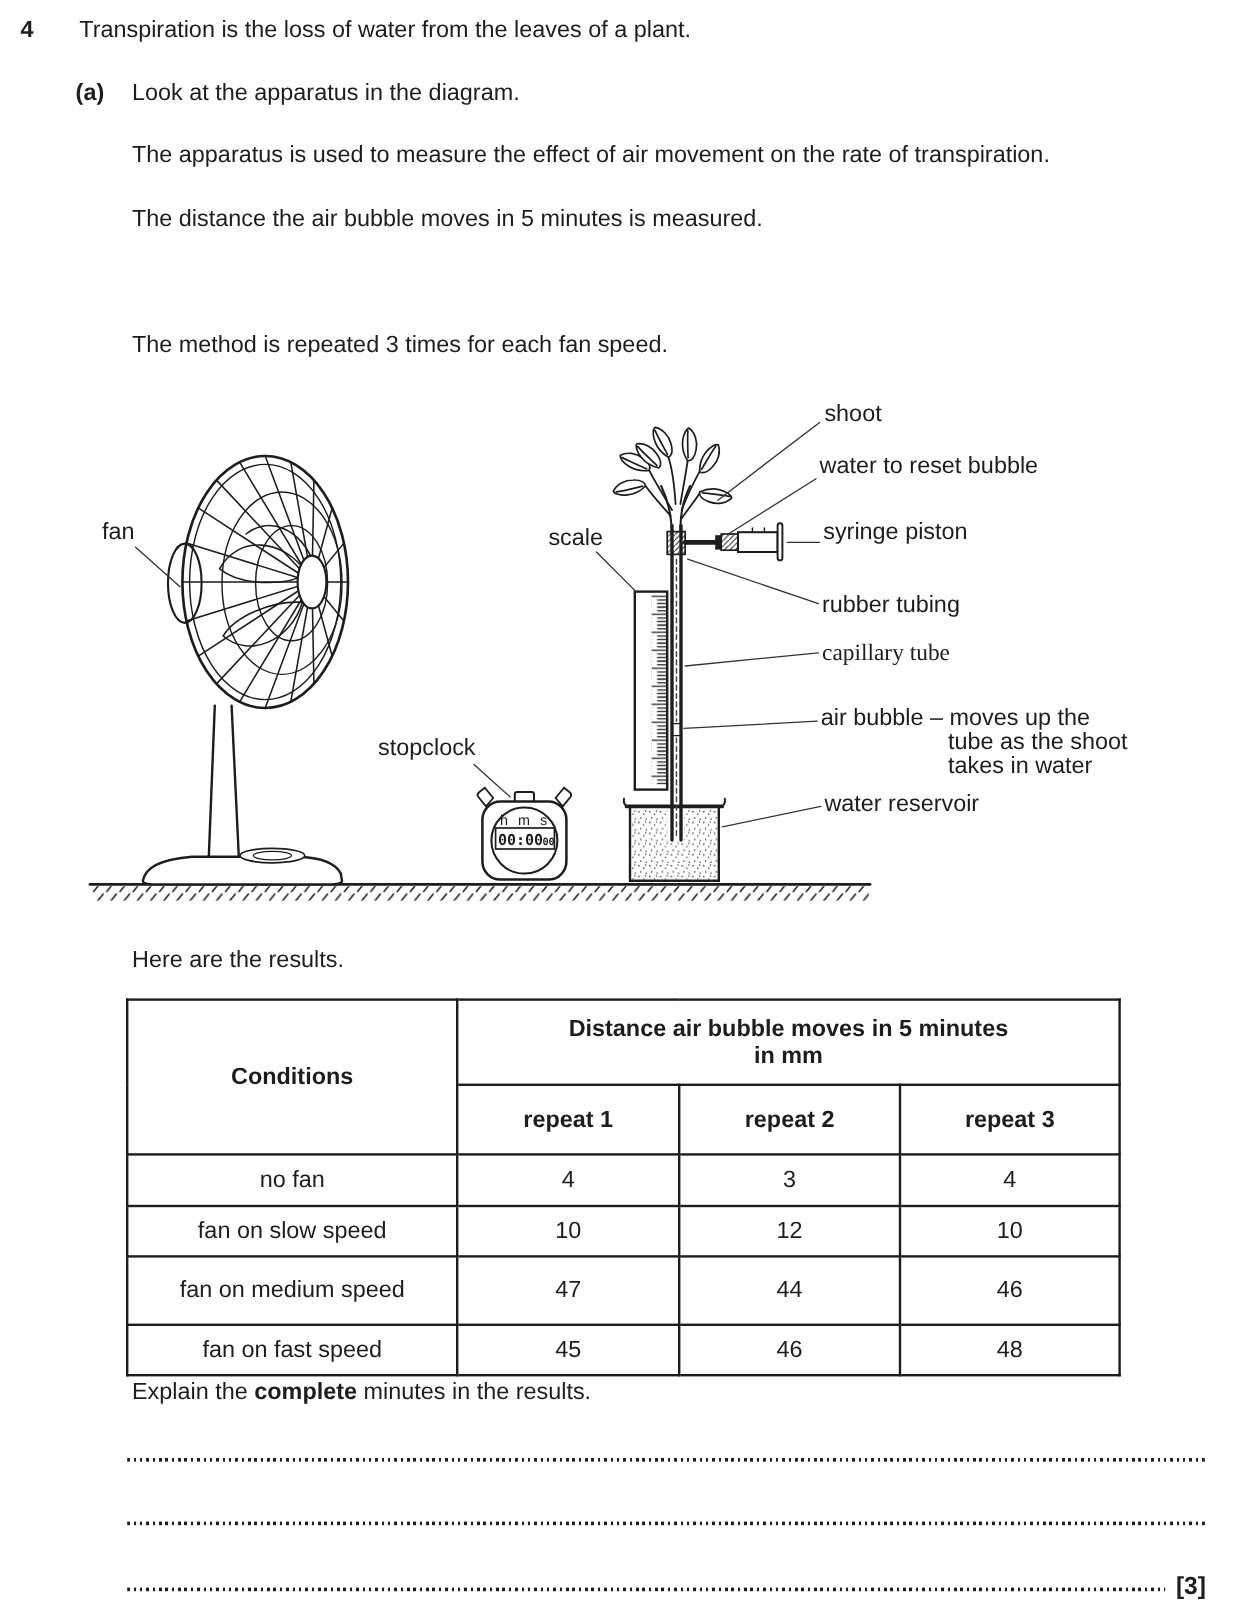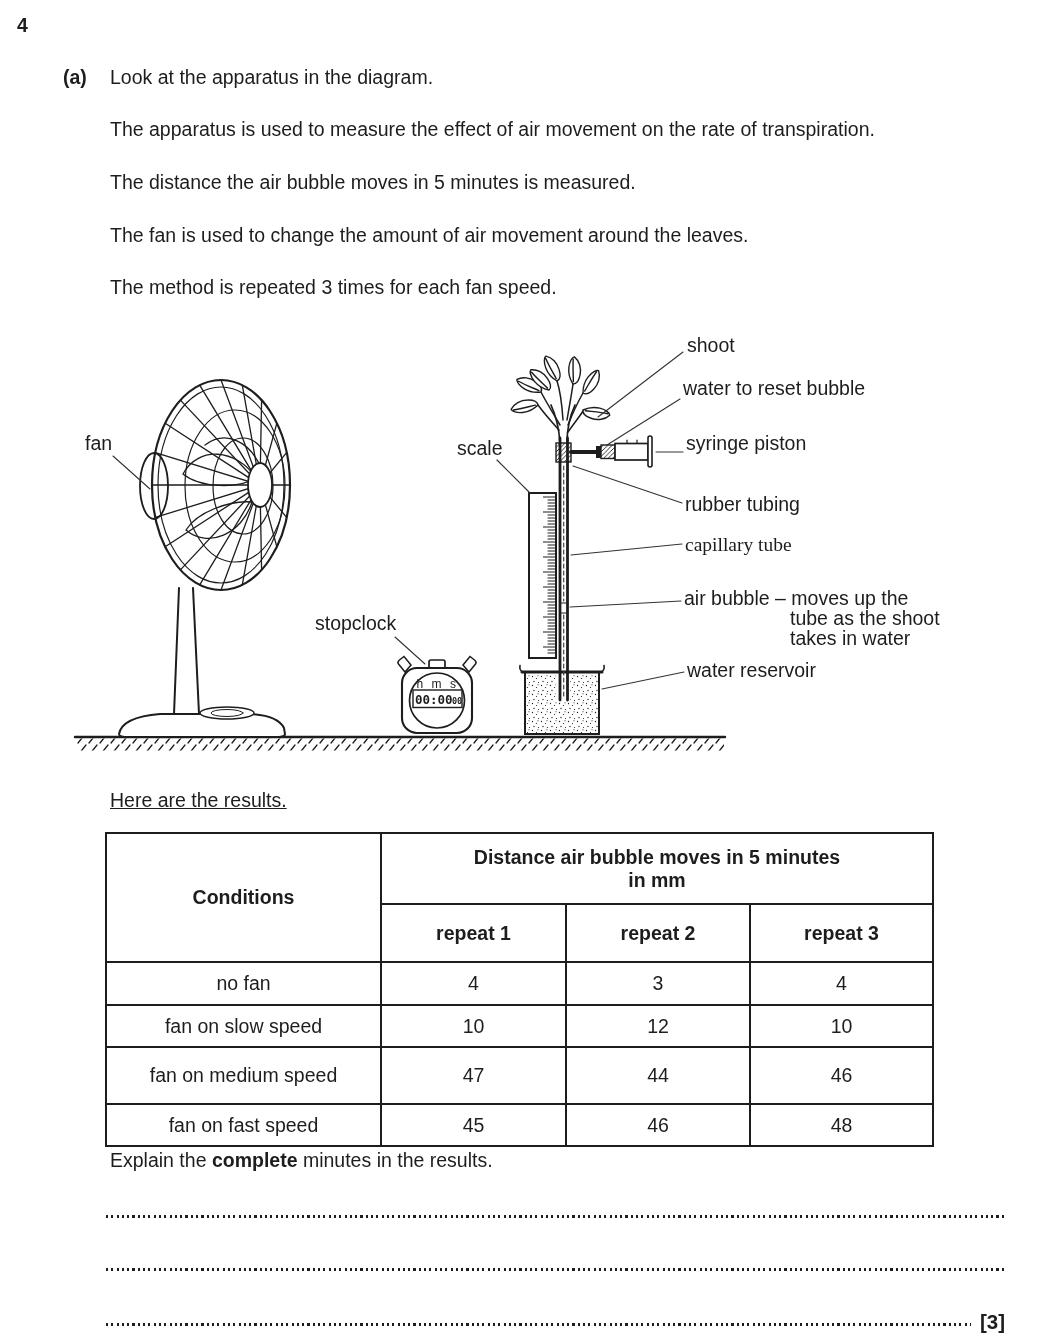--- a/index.html
+++ b/index.html
@@ -29,25 +29,25 @@
   table.results th{font-weight:bold;}
   svg text{font-family:"Liberation Sans",sans-serif;}
   svg .lcd{font-family:"DejaVu Sans Mono",monospace;font-weight:bold;}
 </style>
 </head>
 <body>
 
 <div class="page">
 
   <div class="t b" style="left:17px;top:14px;">4</div>
+  <div class="t" style="left:66px;top:14px;">Transpiration is the loss of water from the leaves of a plant.</div>
   <div class="t b" style="left:63px;top:66px;">(a)</div>
   <div class="t" style="left:110px;top:66px;">Look at the apparatus in the diagram.</div>
   <div class="t" style="left:110px;top:118px;">The apparatus is used to measure the effect of air movement on the rate of transpiration.</div>
   <div class="t" style="left:110px;top:171px;">The distance the air bubble moves in 5 minutes is measured.</div>
-  <div class="t" style="left:110px;top:224px;">The fan is used to change the amount of air movement around the leaves.</div>
   <div class="t" style="left:110px;top:276px;text-align:right;">The method is repeated 3 times for each fan speed.</div>
 
   <svg style="position:absolute;left:0;top:325px;" width="1040" height="430" viewBox="0 325 1040 430" fill="none" stroke-linecap="round">
     <defs>
       <pattern id="hatch" width="11" height="12" patternUnits="userSpaceOnUse">
         <path d="M1,11 L9,1" stroke="#1d1d1d" stroke-width="1.3"></path>
       </pattern>
       <pattern id="diag" width="4.5" height="4.5" patternUnits="userSpaceOnUse">
         <path d="M0,4.5 L4.5,0" stroke="#1d1d1d" stroke-width="0.9"></path>
       </pattern>
@@ -170,21 +170,21 @@
   <div class="t" style="left:687px;top:334px;">shoot</div>
   <div class="t" style="left:683px;top:377px;">water to reset bubble</div>
   <div class="t" style="left:686px;top:432px;">syringe piston</div>
   <div class="t" style="left:685px;top:493px;">rubber tubing</div>
   <div class="t" style="left:685px;top:533px;font-family:Liberation Serif, serif;">capillary tube</div>
   <div class="t" style="left:684px;top:588px;line-height:20px;">air bubble – moves up the</div>
   <div class="t" style="left:790px;top:608px;line-height:20px;">tube as the shoot</div>
   <div class="t" style="left:790px;top:628px;line-height:20px;">takes in water</div>
   <div class="t" style="left:687px;top:659px;">water reservoir</div>
 
-  <div class="t" style="left:110px;top:789px;text-decoration:underline;">Here are the results.</div>
+  <div class="t" style="left:110px;top:789px;">Here are the results.</div>
 
   <table class="results">
     <colgroup>
       <col style="width:275px">
         <col style="width:185px">
         <col style="width:184px">
         <col style="width:183px">
     </colgroup>
     <thead>
       <tr style="height:71px;">

